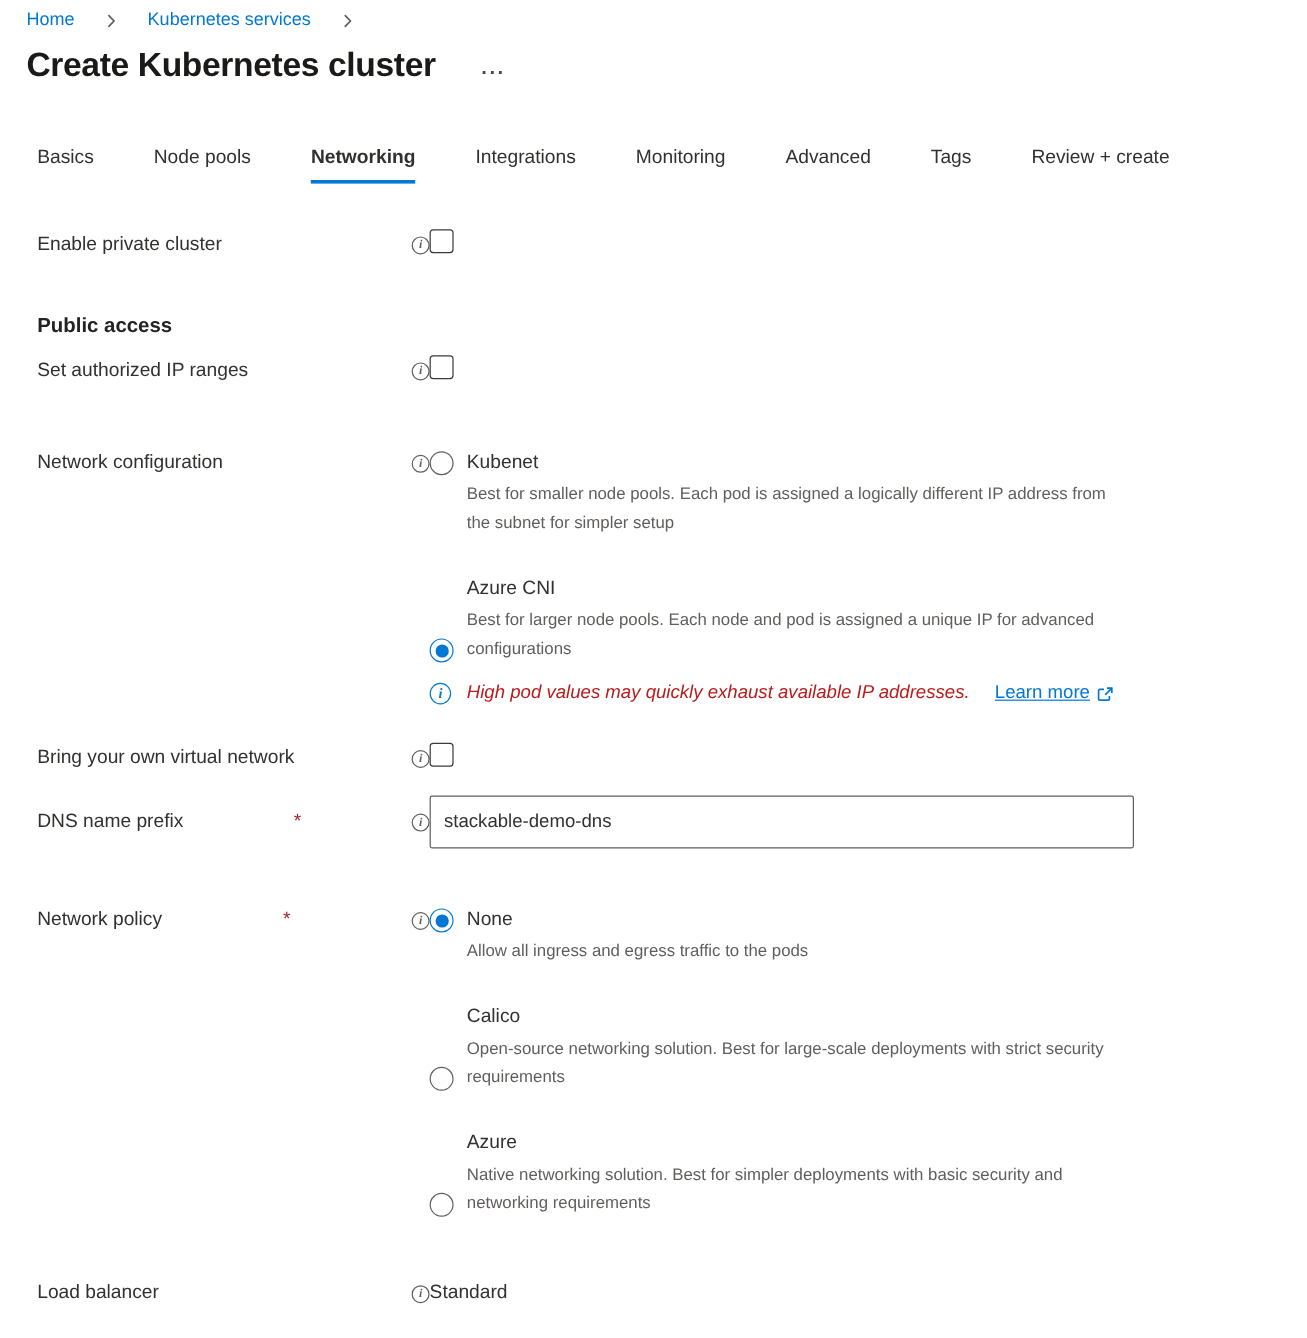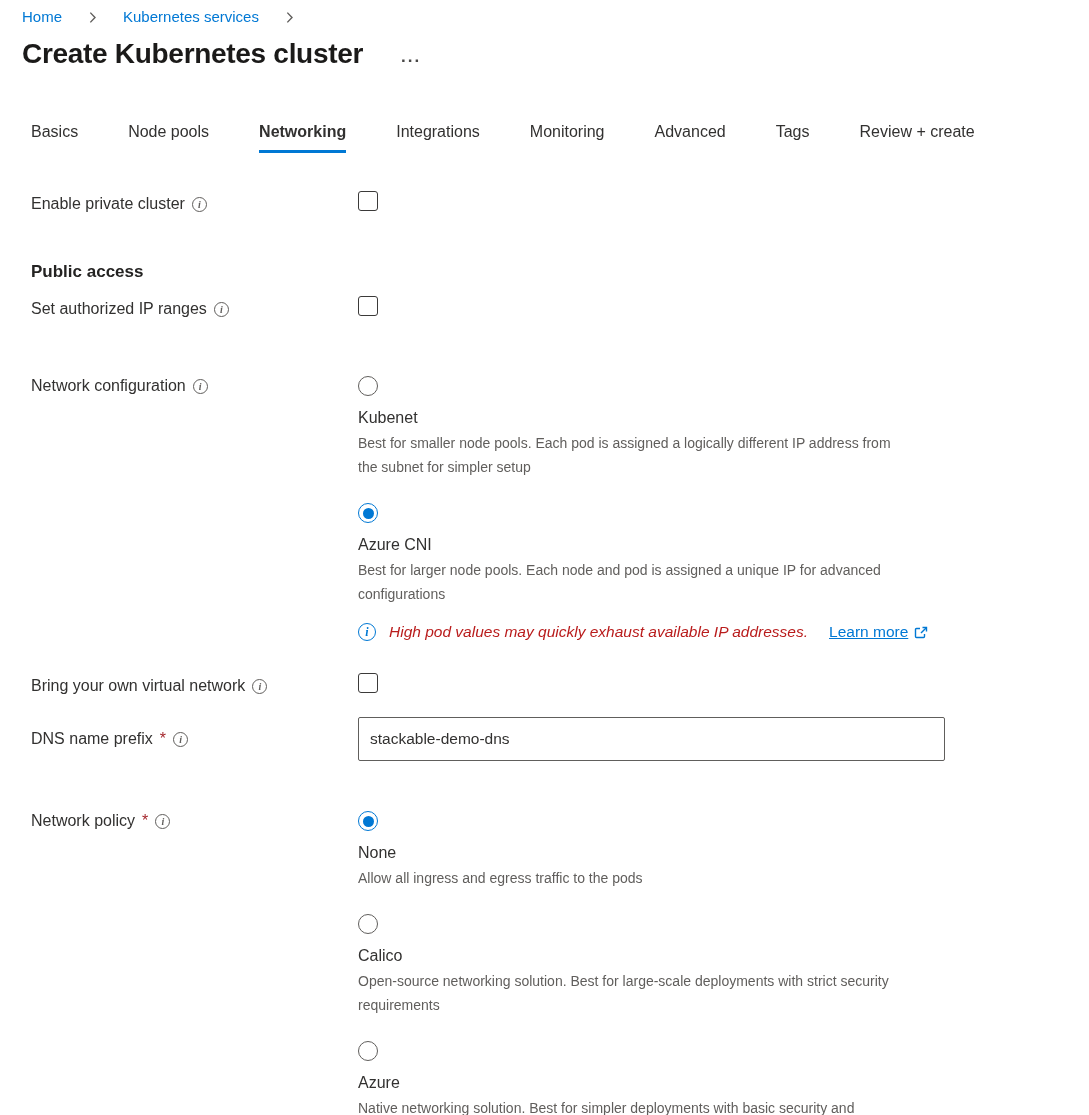--- a/index.html
+++ b/index.html
@@ -31,21 +31,21 @@
     padding-bottom: 9px; border-bottom: 3px solid transparent;
     color: #323130; cursor: pointer; white-space: nowrap;
   }
   .tab.selected { font-weight: 700; border-bottom-color: #0078d4; }
 
   
   .form { margin: 40px 0 0 9px; }
   .form-row { display: flex; align-items: flex-start; }
   .form-label {
     width: 327px; flex-shrink: 0; display: flex; align-items: center; gap: 7px;
-    font-size: 16px; line-height: 22px; color: #323130;
+    font-size: 16px; line-height: 22px; color: #323130; justify-content: space-between;
   }
   .req { color: #a4262c; font-size: 16px; }
 
   .info-icon {
     width: 15px; height: 15px; border: 1px solid #605e5c; border-radius: 50%;
     display: inline-flex; align-items: center; justify-content: center;
     color: #605e5c; flex-shrink: 0; cursor: default; margin-top: 1px;
   }
   .info-icon::after {
     content: "i"; font-size: 10px; line-height: 1;
@@ -54,22 +54,22 @@
   .info-icon.blue { width: 18px; height: 18px; border: 1.6px solid #0078d4; color: #0078d4; margin-top: 0; }
   .info-icon.blue::after { font-size: 12px; }
 
   .checkbox {
     width: 20px; height: 20px; border: 1.5px solid #3b3a39; border-radius: 3px;
     background: #fff; cursor: pointer; margin-top: -2px;
   }
 
   
   .radio-group { display: flex; flex-direction: column; }
-  .radio-option { display: flex; gap: 11px; cursor: pointer; flex-direction: column; }
-  .radio-option + .radio-option { margin-top: 23px; }
+  .radio-option { display: flex; gap: 11px; cursor: pointer; }
+  .radio-option + .radio-option { margin-top: 33px; align-items: flex-end; }
   .radio {
     width: 20px; height: 20px; border: 1px solid #605e5c; border-radius: 50%;
     flex-shrink: 0; margin-top: 1px; display: flex; align-items: center; justify-content: center;
     background: #fff;
   }
   .radio.selected { border: 1.6px solid #0078d4; }
   .radio.selected::after { content: ""; width: 11px; height: 11px; border-radius: 50%; background: #0078d4; }
   .radio-label { font-size: 16px; line-height: 22px; color: #323130; }
   .radio-desc { font-size: 14px; line-height: 24px; color: #605e5c; max-width: 545px; margin-top: 2px; }
 

